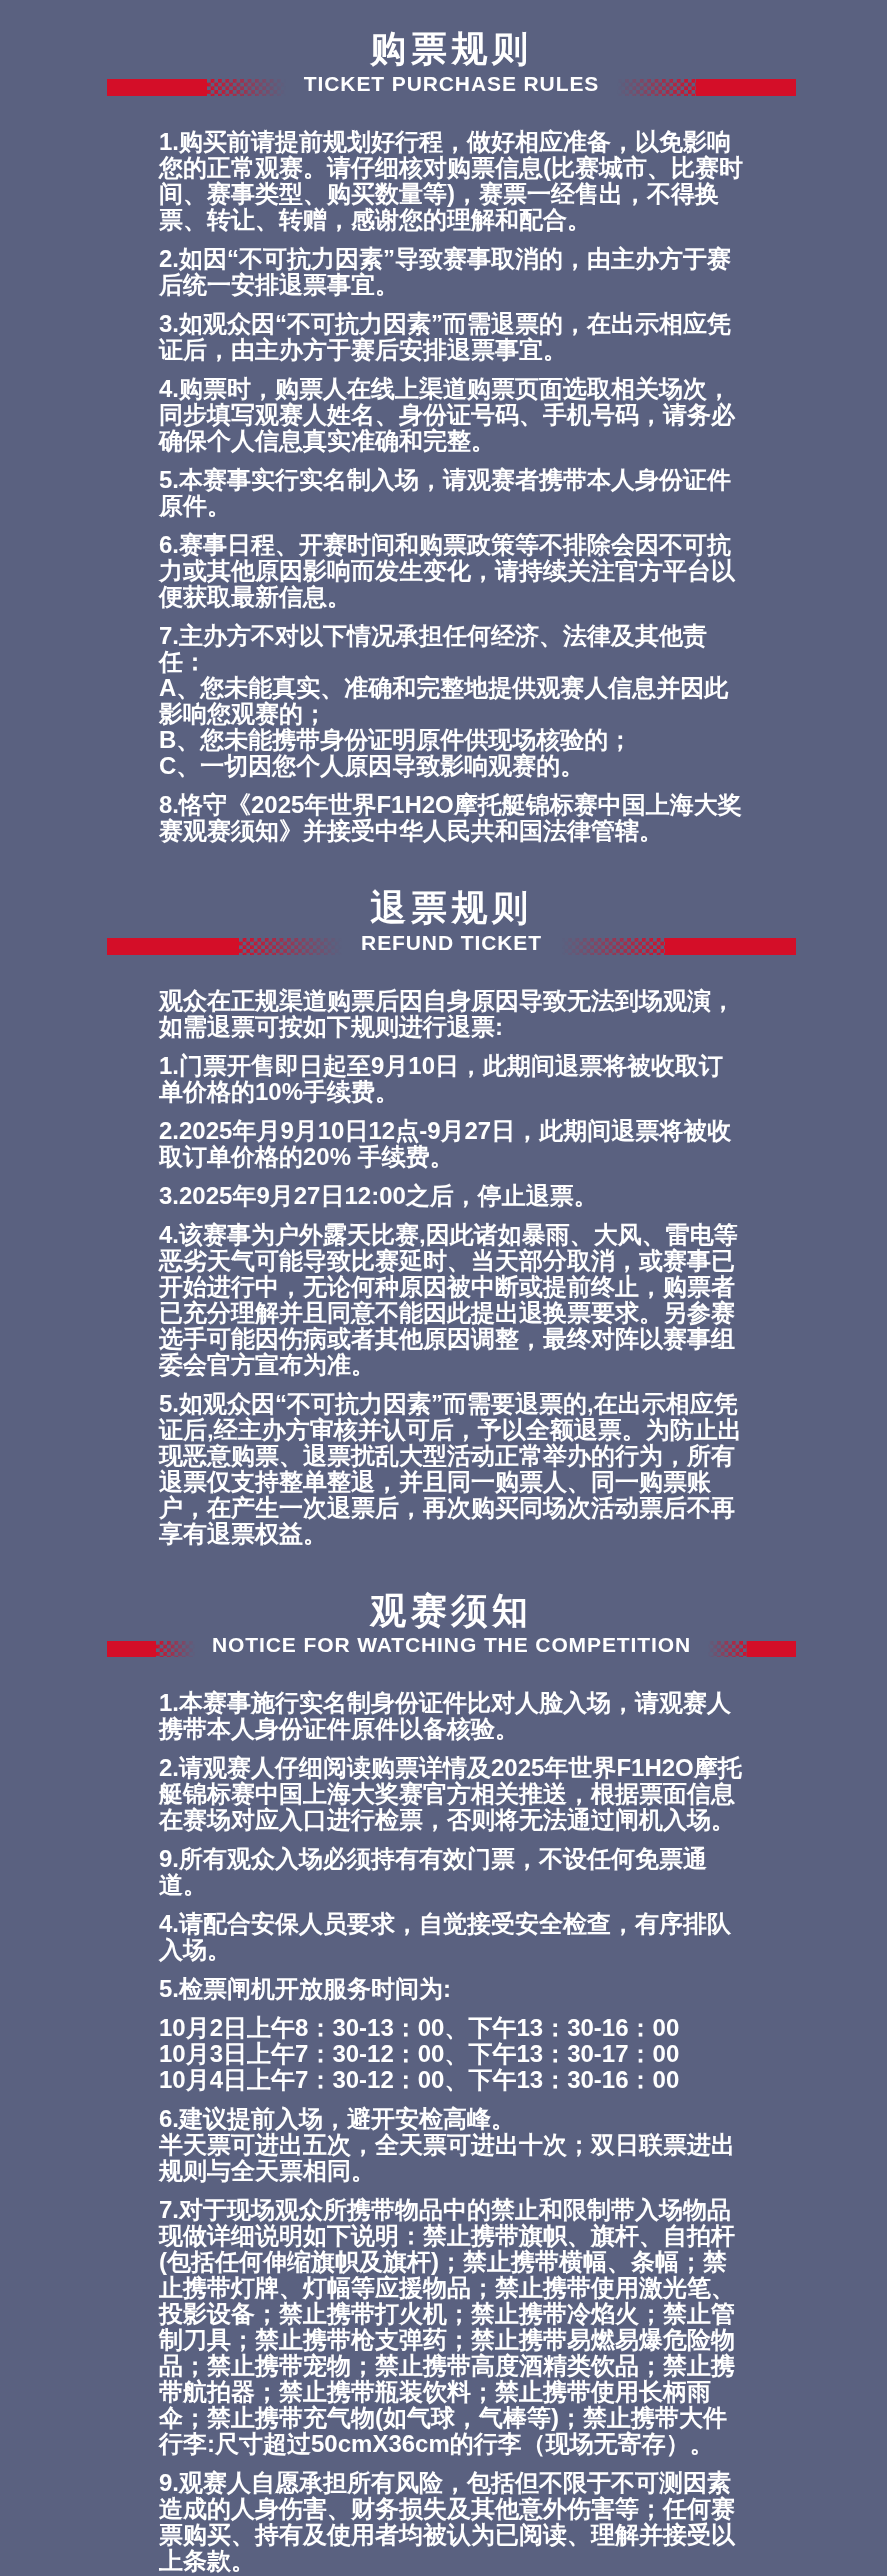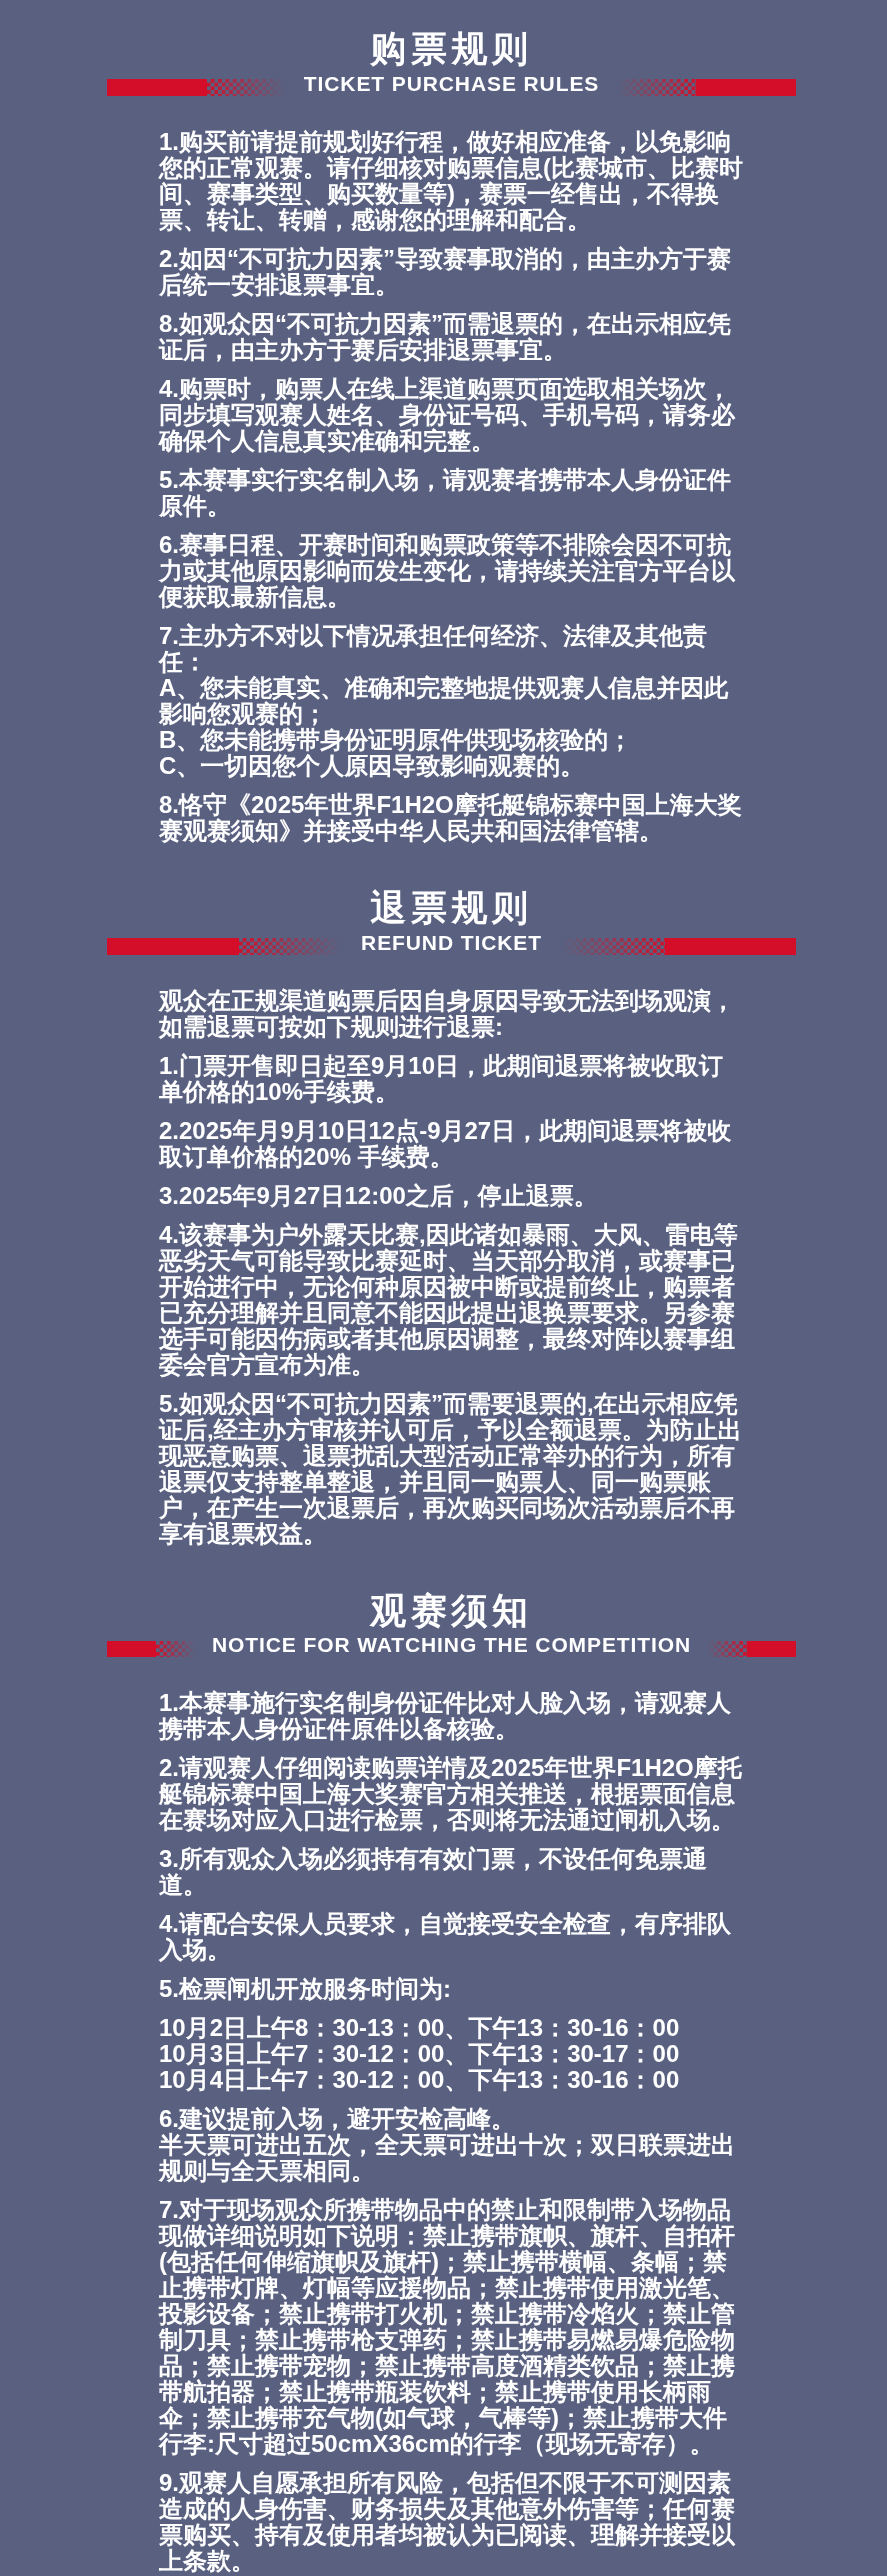--- a/index.html
+++ b/index.html
@@ -96,21 +96,21 @@
       </div>
     </div>
     <div class="sec-body">
       <div class="para">
           <p class="line">1.购买前请提前规划好行程，做好相应准备，以免影响您的正常观赛。请仔细核对购票信息(比赛城市、比赛时间、赛事类型、购买数量等)，赛票一经售出，不得换票、转让、转赠，感谢您的理解和配合。</p>
         </div>
       <div class="para">
           <p class="line">2.如因“不可抗力因素”导致赛事取消的，由主办方于赛后统一安排退票事宜。</p>
         </div>
       <div class="para">
-          <p class="line">8.如观众因“不可抗力因素”而需退票的，在出示相应凭证后，由主办方于赛后安排退票事宜。</p>
+          <p class="line">3.如观众因“不可抗力因素”而需退票的，在出示相应凭证后，由主办方于赛后安排退票事宜。</p>
         </div>
       <div class="para">
           <p class="line">4.购票时，购票人在线上渠道购票页面选取相关场次，同步填写观赛人姓名、身份证号码、手机号码，请务必确保个人信息真实准确和完整。</p>
         </div>
       <div class="para">
           <p class="line">5.本赛事实行实名制入场，请观赛者携带本人身份证件原件。</p>
         </div>
       <div class="para">
           <p class="line">6.赛事日程、开赛时间和购票政策等不排除会因不可抗力或其他原因影响而发生变化，请持续关注官方平台以便获取最新信息。</p>
         </div>
@@ -179,21 +179,21 @@
       </div>
     </div>
     <div class="sec-body">
       <div class="para">
           <p class="line">1.本赛事施行实名制身份证件比对人脸入场，请观赛人携带本人身份证件原件以备核验。</p>
         </div>
       <div class="para">
           <p class="line">2.请观赛人仔细阅读购票详情及2025年世界F1H2O摩托艇锦标赛中国上海大奖赛官方相关推送，根据票面信息在赛场对应入口进行检票，否则将无法通过闸机入场。</p>
         </div>
       <div class="para">
-          <p class="line">3.所有观众入场必须持有有效门票，不设任何免票通道。</p>
+          <p class="line">9.所有观众入场必须持有有效门票，不设任何免票通道。</p>
         </div>
       <div class="para">
           <p class="line">4.请配合安保人员要求，自觉接受安全检查，有序排队入场。</p>
         </div>
       <div class="para">
           <p class="line">5.检票闸机开放服务时间为:</p>
         </div>
       <div class="para">
         <p class="line">10月2日上午8：30-13：00、下午13：30-16：00</p>
         <p class="line">10月3日上午7：30-12：00、下午13：30-17：00</p>

